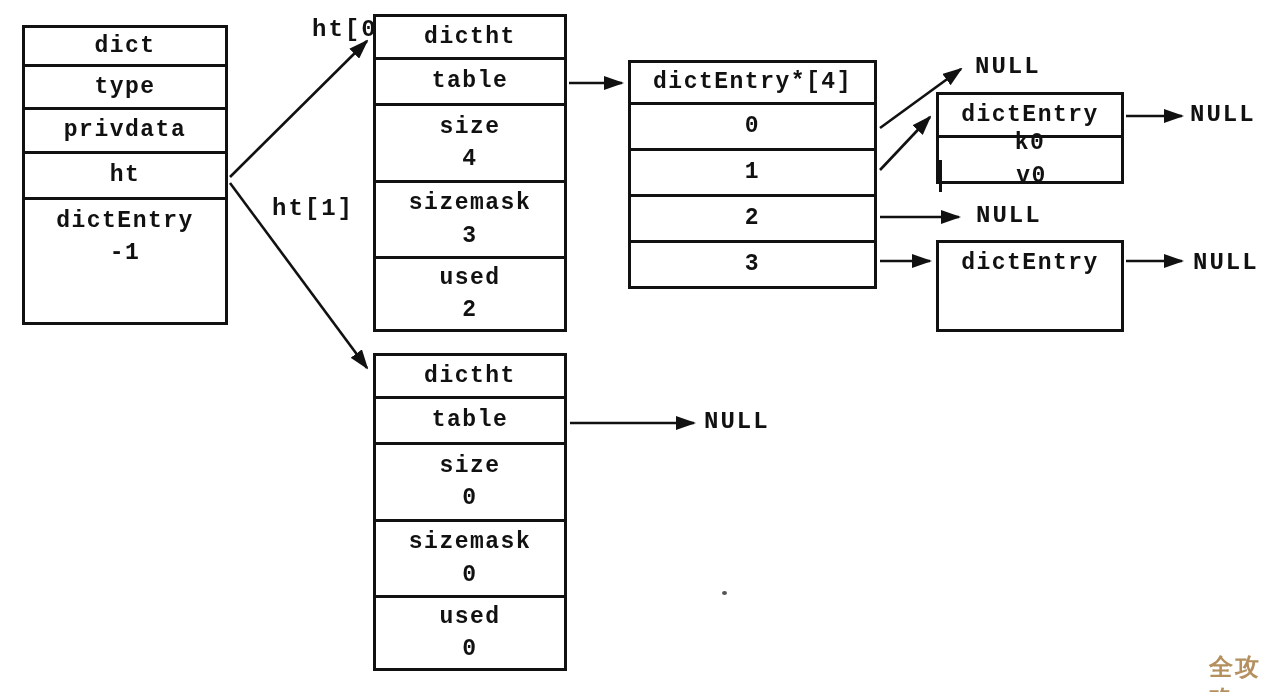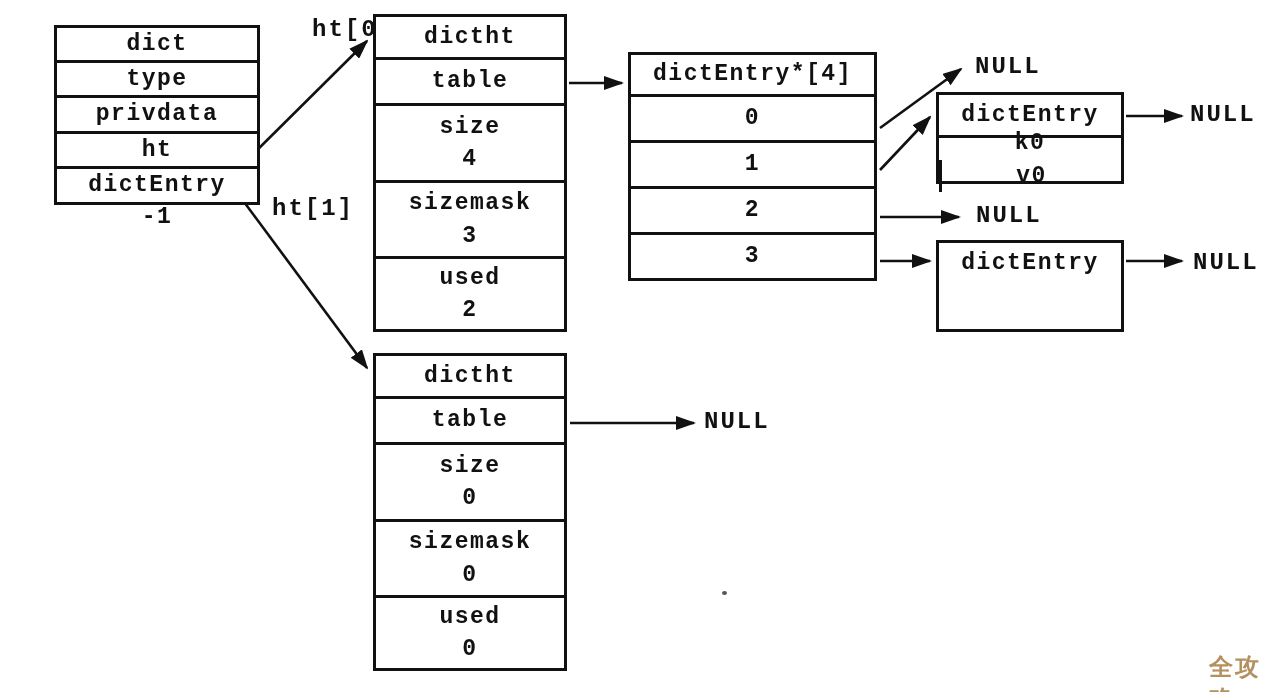--- a/index.html
+++ b/index.html
@@ -57,21 +57,21 @@
     <line x1="569" y1="83" x2="622" y2="83" marker-end="url(#ah)"></line>
     <line x1="880" y1="128" x2="961" y2="69" marker-end="url(#ah)"></line>
     <line x1="880" y1="170" x2="930" y2="117" marker-end="url(#ah)"></line>
     <line x1="880" y1="217" x2="959" y2="217" marker-end="url(#ah)"></line>
     <line x1="880" y1="261" x2="930" y2="261" marker-end="url(#ah)"></line>
     <line x1="1126" y1="116" x2="1182" y2="116" marker-end="url(#ah)"></line>
     <line x1="1126" y1="261" x2="1182" y2="261" marker-end="url(#ah)"></line>
     <line x1="570" y1="423" x2="694" y2="423" marker-end="url(#ah)"></line>
   </svg>
 
-  <div class="box" style="left:22px;top:25px;width:206px;height:180px;margin-left:32px;">
+  <div class="box" style="left:22px;top:25px;width:206px;height:300px;">
     <div class="row" style="height:36px;">
       <span>dict</span>
     </div>
     <div class="row" style="height:40px;">
       <span>type</span>
     </div>
     <div class="row" style="height:41px;">
       <span>privdata</span>
     </div>
     <div class="row" style="height:43px;">
@@ -100,21 +100,21 @@
     <div class="row" style="height:73px;">
       <span>sizemask</span>
       <span>3</span>
     </div>
     <div class="row" style="height:70px;">
       <span>used</span>
       <span>2</span>
     </div>
   </div>
 
-  <div class="box" style="left:628px;top:52px;width:249px;height:229px;">
+  <div class="box" style="left:628px;top:60px;width:249px;height:229px;">
     <div class="row" style="height:39px;">
       <span>dictEntry*[4]</span>
     </div>
     <div class="row" style="height:43px;">
       <span>0</span>
     </div>
     <div class="row" style="height:43px;">
       <span>1</span>
     </div>
     <div class="row" style="height:43px;">

